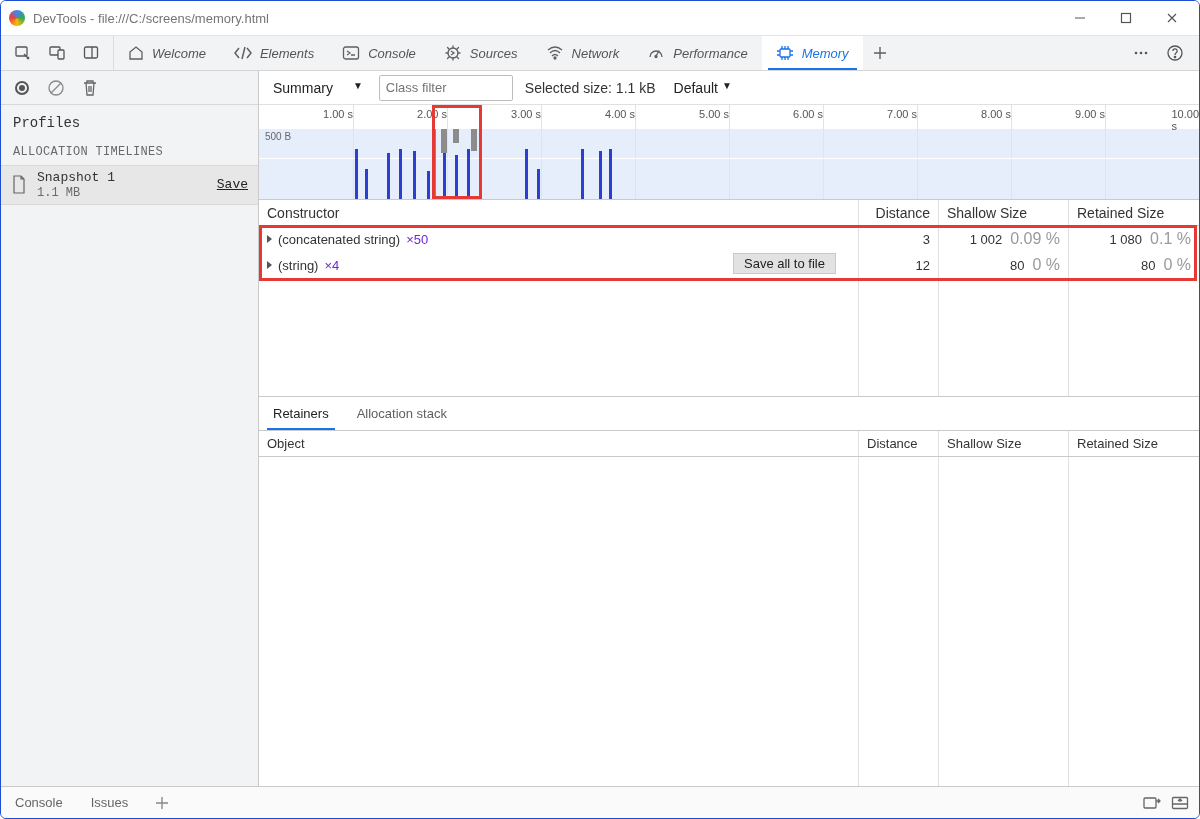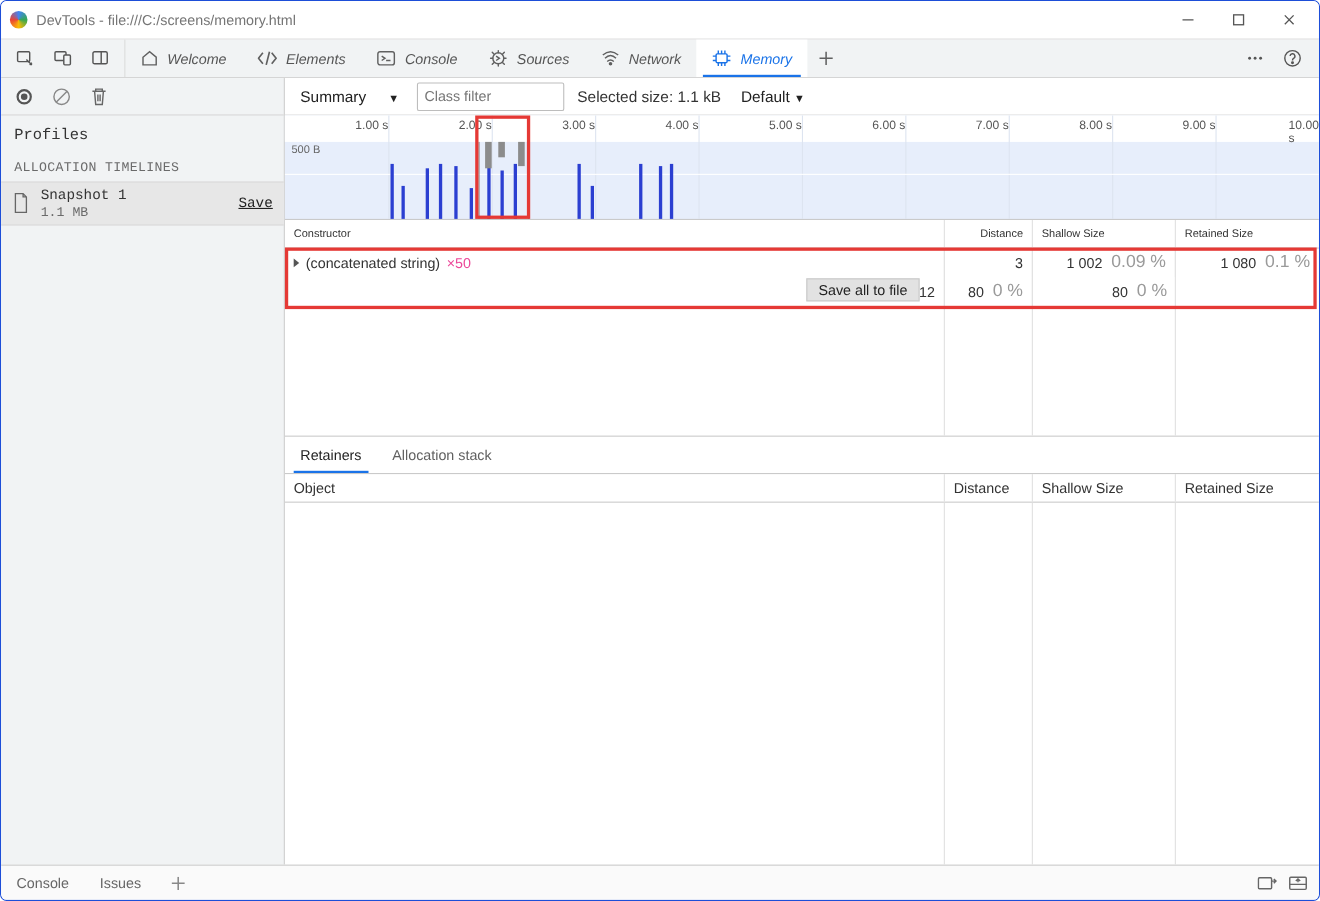--- a/index.html
+++ b/index.html
@@ -157,21 +157,21 @@
   
   .main-toolbar {
     height: 34px;
     display:flex; align-items:center;
     padding: 0 8px;
     gap:12px;
     border-bottom:1px solid var(--border-light);
     flex:0 0 auto;
   }
   .select-like {
-    display:flex; align-items:flex-end; gap:20px;
+    display:flex; align-items:flex-start; gap:20px;
     padding: 2px 4px 2px 6px;
     font-size:14px; color:#222;
   }
   .select-like .tri-down { font-size:10px; color:#222;}
   .class-filter {
     width: 134px; height:26px;
     border:1px solid #bdbdbd;
     border-radius:2px;
     padding: 2px 6px;
     font-size:13px;
@@ -226,35 +226,35 @@
     display:flex; flex-direction:column;
     border-bottom:1px solid var(--border);
     position:relative;
   }
   .ctable-head, .ctable-row {
     display:grid;
     grid-template-columns: 1fr 80px 130px 130px;
   }
   .ctable-head {
     height:26px; align-items:center;
-    font-size:10px; color:#333;
+    font-size:14px; color:#333;
     border-bottom:1px solid var(--border);
   }
   .ctable-head > div { padding:0 8px; border-right:1px solid var(--border-light); height:100%; display:flex; align-items:center;}
   .ctable-head > div:last-child { border-right:none;}
   .ctable-head .r, .ctable-row .r { justify-content:flex-end;}
   .ctable-body { min-height: 170px; position:relative;}
   .ctable-row {
     height:26px; align-items:center; font-size:13px;
   }
   .ctable-row > div { padding:0 8px; display:flex; align-items:center; border-right:1px solid #f0f0f0; height:100%;}
   .ctable-row > div:last-child{ border-right:none;}
   .ctable-row .name { gap:6px;}
   .tri { display:inline-block; width:0; height:0; border-top:4px solid transparent; border-bottom:4px solid transparent; border-left:5px solid #555;}
-  .muted { color:#ec4899;}
+  .muted { color:#6d28d9;}
   .pct { color:#9a9a9a; margin-left:8px; font-size:16px;}
   .chip {
     position:absolute;
     background:#e2e2e2;
     border:1px solid #c9c9c9;
     padding:2px 10px;
     font-size:13px;
     color:#222;
   }
   .hl-box {
@@ -369,20 +369,28 @@
           <path d="M7 6 L10 8 L7 10"></path>
         </svg>
       <span>Sources</span>
     </div>
     <div class="tab">
       <svg width="18" height="16" viewBox="0 0 18 16" fill="none" stroke="#606060" stroke-width="1.3">
           <path d="M2 5 Q9 -1 16 5 M4 8 Q9 3 14 8 M6 11 Q9 8 12 11"></path>
           <circle cx="9" cy="13" r="1" fill="#606060"></circle>
         </svg>
       <span>Network</span>
+    </div>
+    <div class="tab">
+      <svg width="18" height="16" viewBox="0 0 18 16" fill="none" stroke="#606060" stroke-width="1.3">
+          <path d="M3 12 A6 6 0 0 1 15 12"></path>
+          <path d="M9 11 L12 6" stroke-linecap="round"></path>
+          <circle cx="9" cy="11.5" r="1" fill="#606060"></circle>
+        </svg>
+      <span>Performance</span>
     </div>
     <div class="tab active">
       <svg width="18" height="16" viewBox="0 0 18 16" fill="none" stroke="#1a73e8" stroke-width="1.3">
           <rect x="4" y="4" width="10" height="8" rx="1"></rect>
           <path d="M6 4 V1 M9 4 V1 M12 4 V1 M6 12 V15 M9 12 V15 M12 12 V15 M4 6 H1 M4 10 H1 M14 6 H17 M14 10 H17"></path>
         </svg>
       <span>Memory</span>
     </div>
     <div class="tab" style="padding:0 10px;">
       <svg width="14" height="14">
@@ -533,20 +541,25 @@
             <div class="r">
                 <span>1 002</span>
                 <span class="pct">0.09 %</span>
               </div>
             <div class="r">
                 <span>1 080</span>
                 <span class="pct">0.1 %</span>
               </div>
           </div>
           <div class="ctable-row">
+            <div class="name">
+              <span class="tri"></span>
+              <span>(string)</span>
+              <span class="muted">×4</span>
+            </div>
             <div class="r">
                 <span>12</span>
               </div>
             <div class="r">
                 <span>80</span>
                 <span class="pct">0 %</span>
               </div>
             <div class="r">
                 <span>80</span>
                 <span class="pct">0 %</span>

